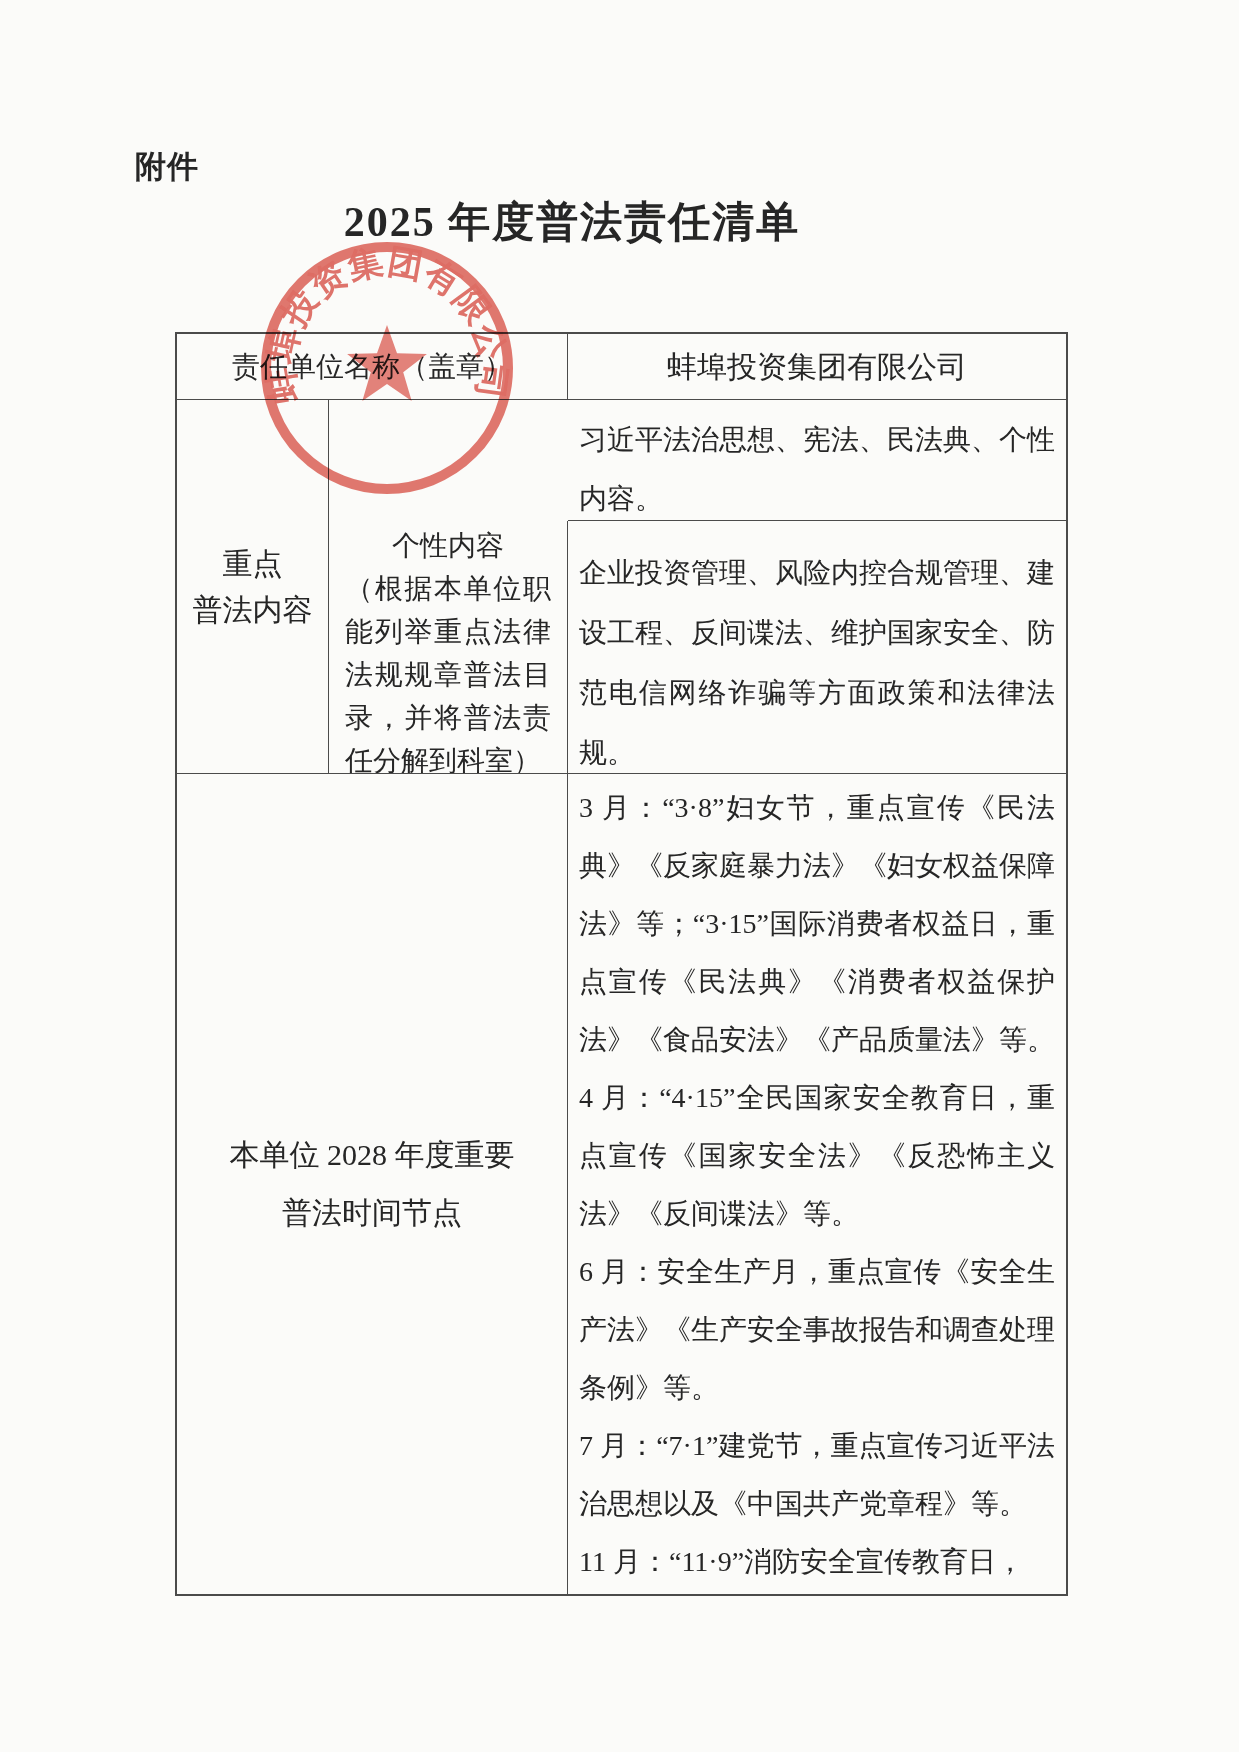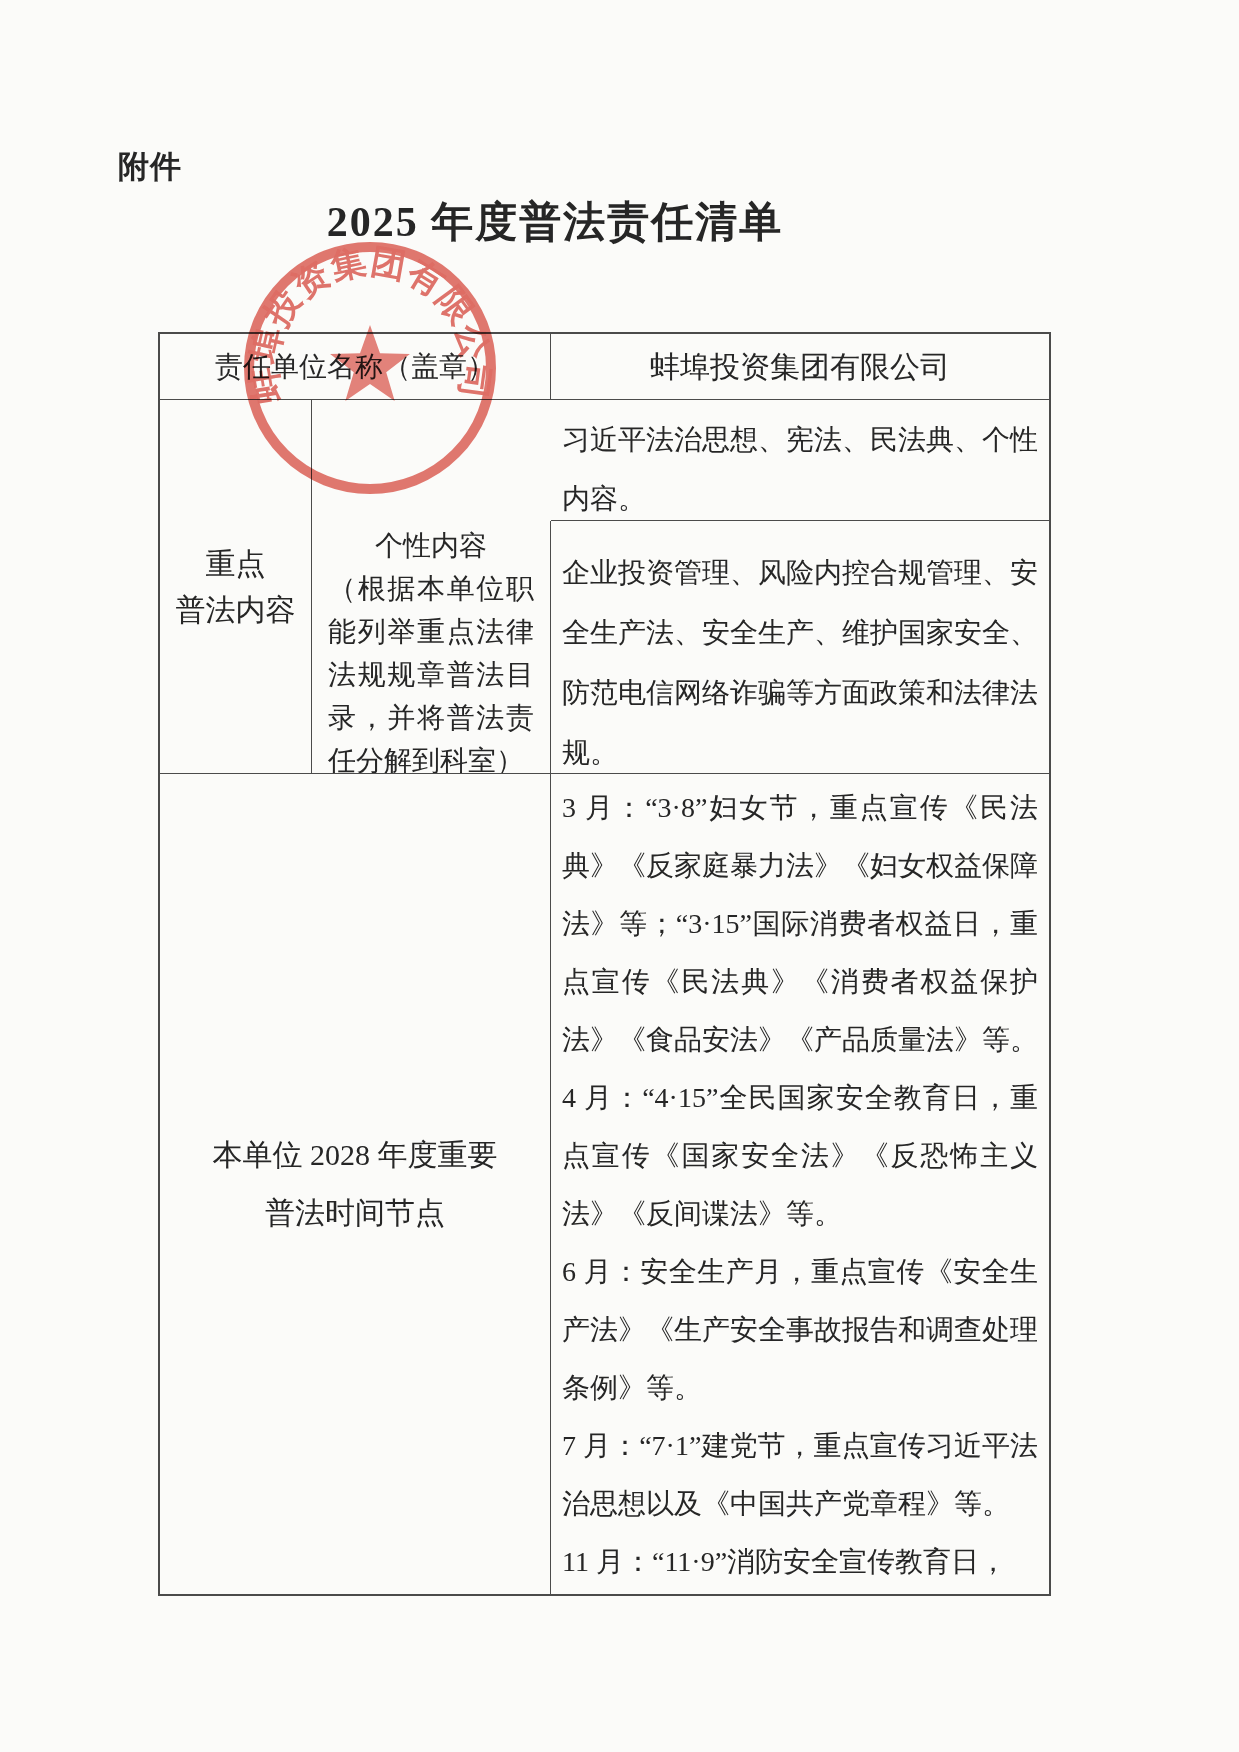--- a/index.html
+++ b/index.html
@@ -2,21 +2,21 @@
 <html><head>
 <meta charset="utf-8">
 <style>
   html,body{margin:0;padding:0;}
   body{
     width:1239px;height:1752px;position:relative;overflow:hidden;
     background:#fbfbf9;
     font-family:"Liberation Serif","DejaVu Serif",serif;
     color:#262626;
   }
-  .page{position:absolute;inset:0;}
+  .page{position:absolute;inset:0;margin-left:17px;}
   .attachment{
     position:absolute;left:118px;top:146px;
     font-size:31px;font-weight:bold;letter-spacing:1px;
   }
   .doc-title{
     position:absolute;left:160px;top:194px;width:790px;
     text-align:center;font-size:42px;font-weight:bold;letter-spacing:2px;
   }
   .tbl{
     position:absolute;left:158px;top:332px;width:889px;height:1260px;
@@ -81,21 +81,21 @@
 
     <div class="cell cell-e last-col">
       <span>习近平法治思想、宪法、民法典、个性内容。</span>
     </div>
 
     <div class="cell cell-f">
       <div class="lbl">个性内容</div>
       <div class="note">（根据本单位职能列举重点法律法规规章普法目录，并将普法责任分解到科室）</div>
     </div>
     <div class="cell cell-g last-col">
-      <span>企业投资管理、风险内控合规管理、安全生产法、安全生产、维护国家安全、防范电信网络诈骗等方面政策和法律法规。</span>
+      <span>企业投资管理、风险内控合规管理、建设工程、反间谍法、维护国家安全、防范电信网络诈骗等方面政策和法律法规。</span>
     </div>
 
     <div class="cell cell-h last-row c-center">
       <div>本单位 2028 年度重要</div>
       <div>普法时间节点</div>
     </div>
     <div class="cell cell-i last-col last-row">
       <p>3 月：“3·8”妇女节，重点宣传《民法典》《反家庭暴力法》《妇女权益保障法》等；“3·15”国际消费者权益日，重点宣传《民法典》《消费者权益保护法》《食品安法》《产品质量法》等。</p>
       <p>4 月：“4·15”全民国家安全教育日，重点宣传《国家安全法》《反恐怖主义法》《反间谍法》等。</p>
       <p>6 月：安全生产月，重点宣传《安全生产法》《生产安全事故报告和调查处理条例》等。</p>

